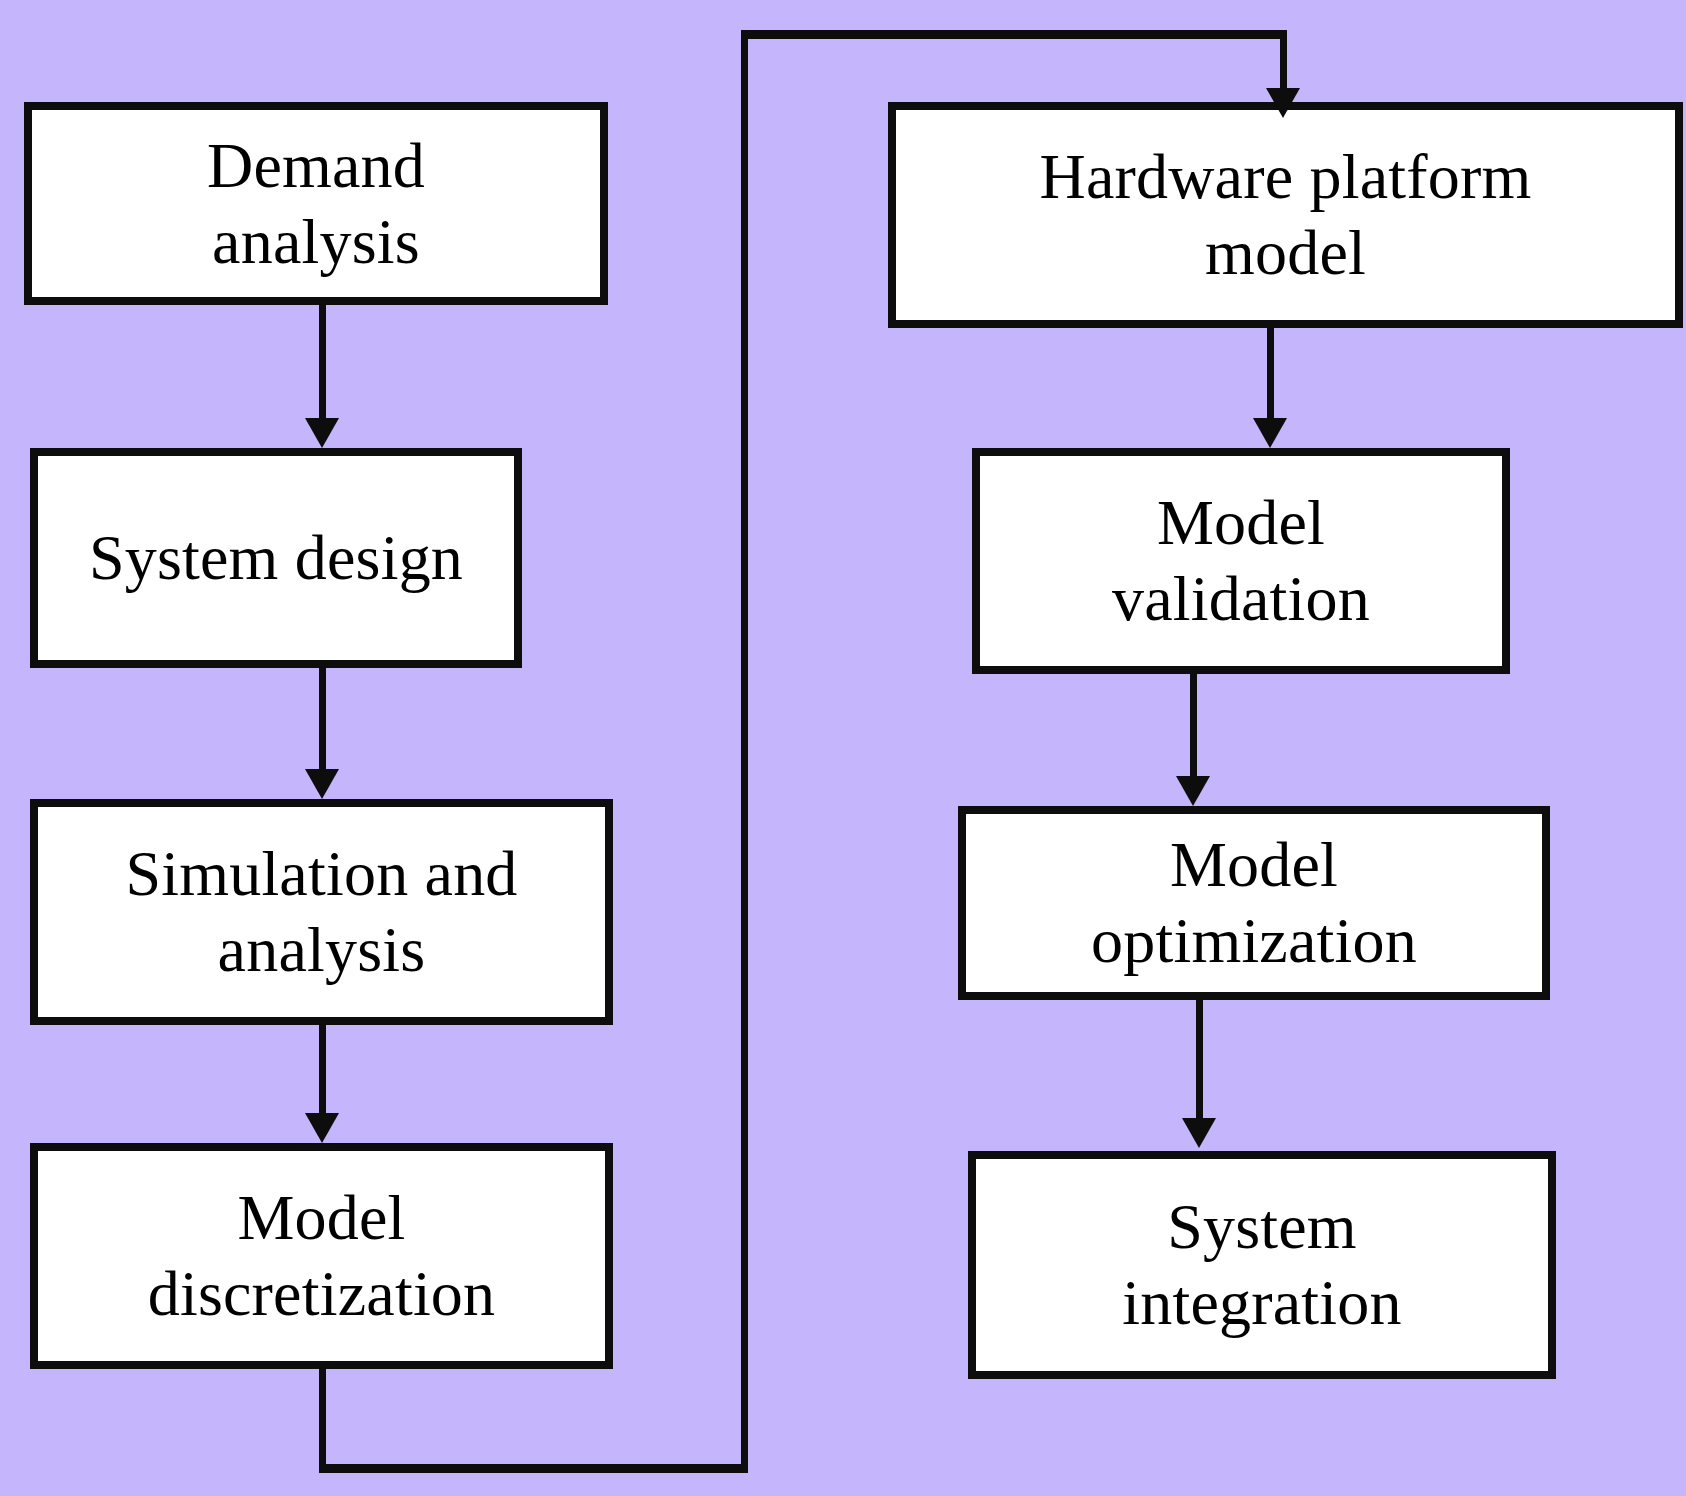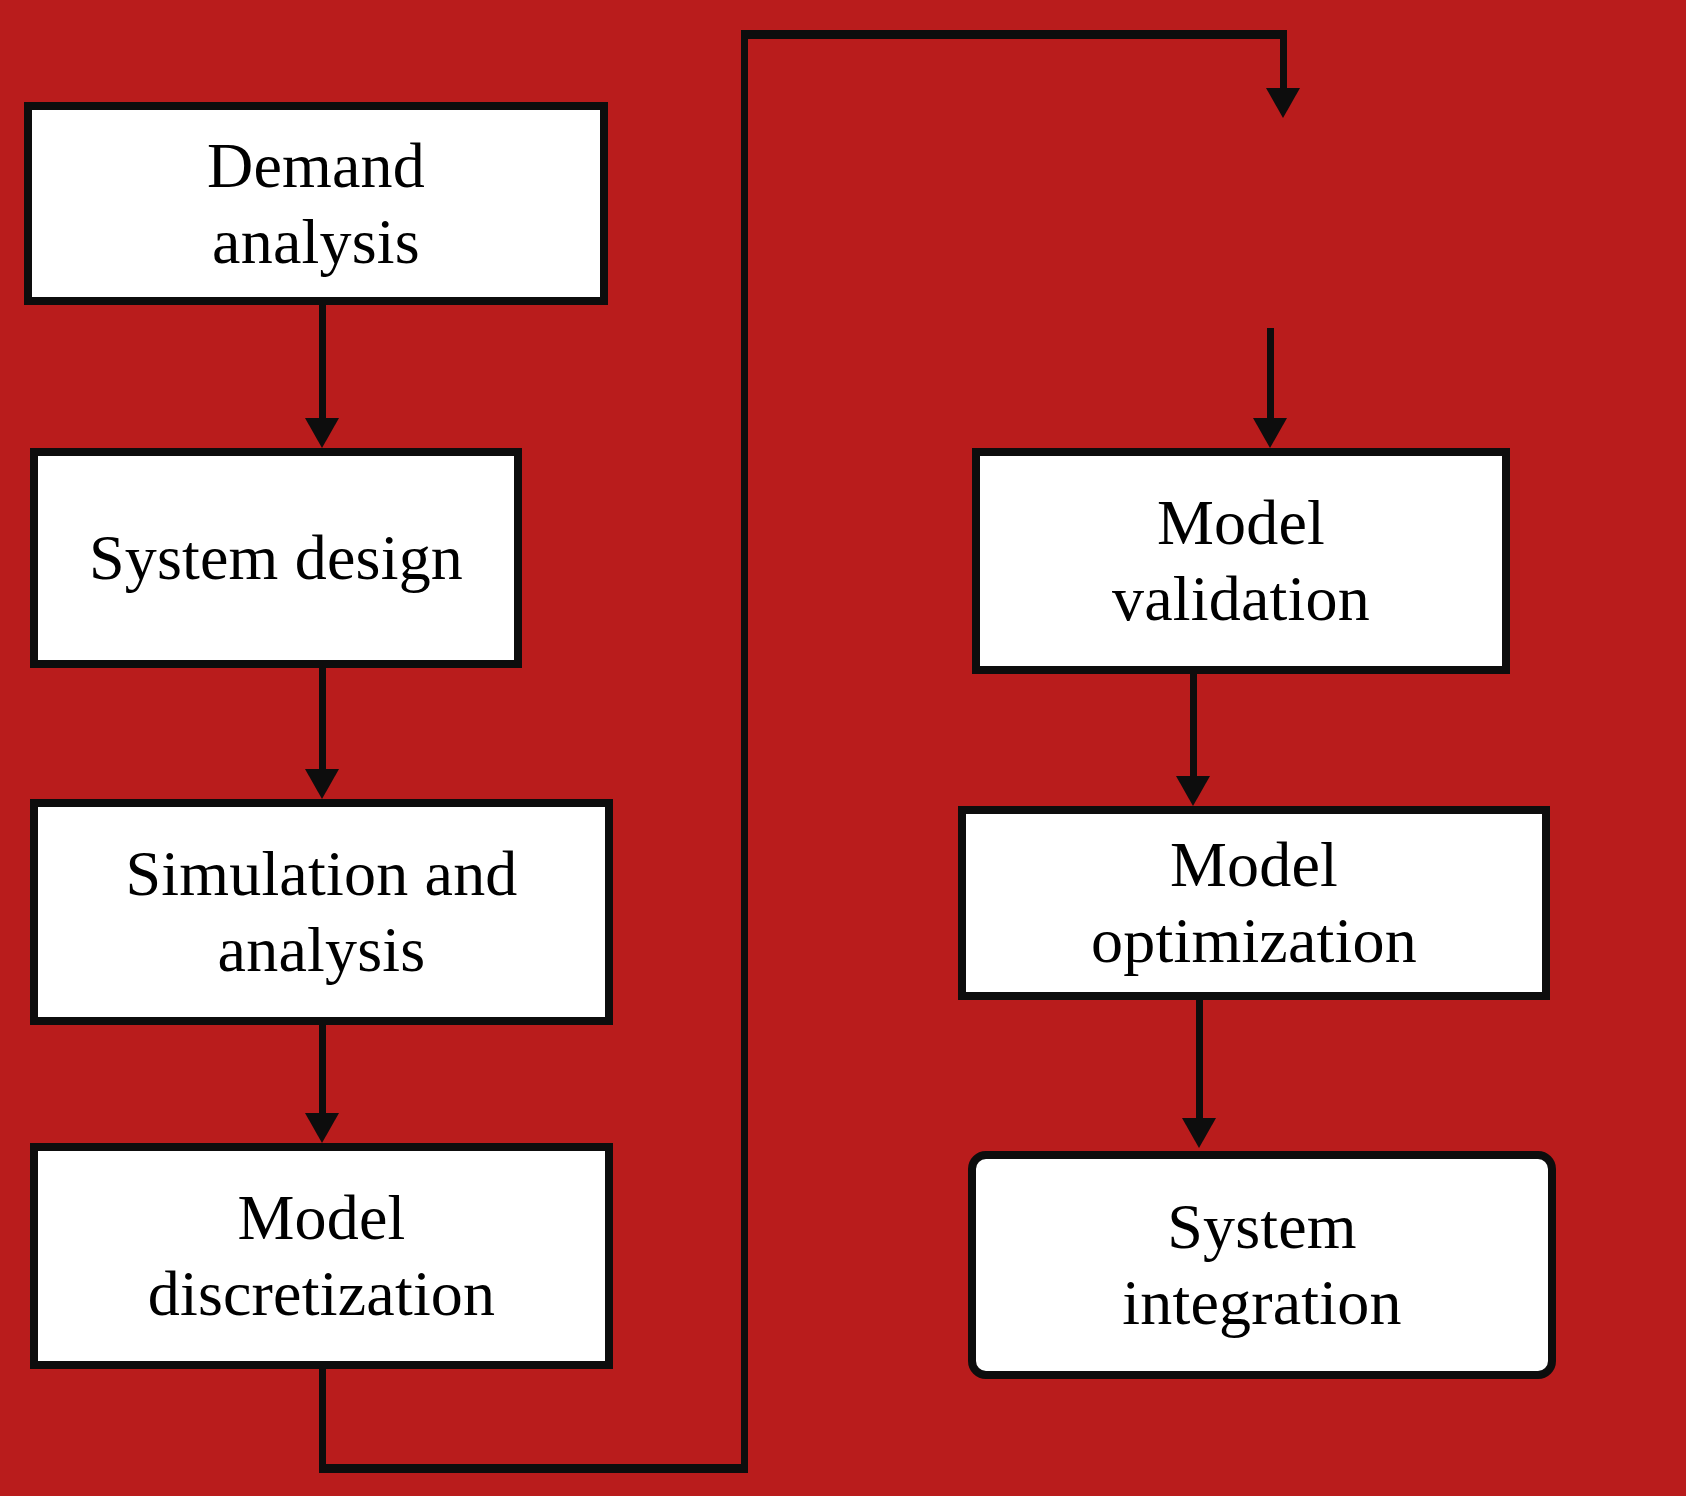--- a/index.html
+++ b/index.html
@@ -4,21 +4,21 @@
 <style>
   html, body {
     margin: 0;
     padding: 0;
     background: #ffffff;
   }
   #canvas {
     position: relative;
     width: 1686px;
     height: 1496px;
-    background: #b91c1c;
+    background: #c4b5fd;
     overflow: hidden;
     font-family: "Liberation Serif", "DejaVu Serif", serif;
   }
   .node {
     position: absolute;
     box-sizing: border-box;
     border: 8px solid #0d0d0d;
     background: #ffffff;
     display: flex;
     align-items: center;
@@ -65,32 +65,36 @@
   <div class="node" style="left:30px; top:799px; width:583px; height:226px; font-size:64px;">
     <span class="node-label">Simulation and
 analysis</span>
   </div>
 
   <div class="node" style="left:30px; top:1143px; width:583px; height:226px; font-size:64px;">
     <span class="node-label">Model
 discretization</span>
   </div>
 
+  <div class="node" style="left:888px; top:102px; width:795px; height:226px; font-size:64px;">
+    <span class="node-label">Hardware platform
+model</span>
+  </div>
 
   <div class="node" style="left:972px; top:448px; width:538px; height:226px; font-size:64px;">
     <span class="node-label">Model
 validation</span>
   </div>
 
   <div class="node" style="left:958px; top:806px; width:592px; height:194px; font-size:64px;">
     <span class="node-label">Model
 optimization</span>
   </div>
 
-  <div class="node" style="left:968px; top:1151px; width:588px; height:228px; font-size:64px;border-radius:18px;">
+  <div class="node" style="left:968px; top:1151px; width:588px; height:228px; font-size:64px;">
     <span class="node-label">System
 integration</span>
   </div>
 
   <div class="edge edge-v" style="left:319px; top:305px; height:117px;"></div>
   <div class="arrowhead" style="left:305px; top:418px;"></div>
 
   <div class="edge edge-v" style="left:319px; top:668px; height:103px;"></div>
   <div class="arrowhead" style="left:305px; top:769px;"></div>
 

